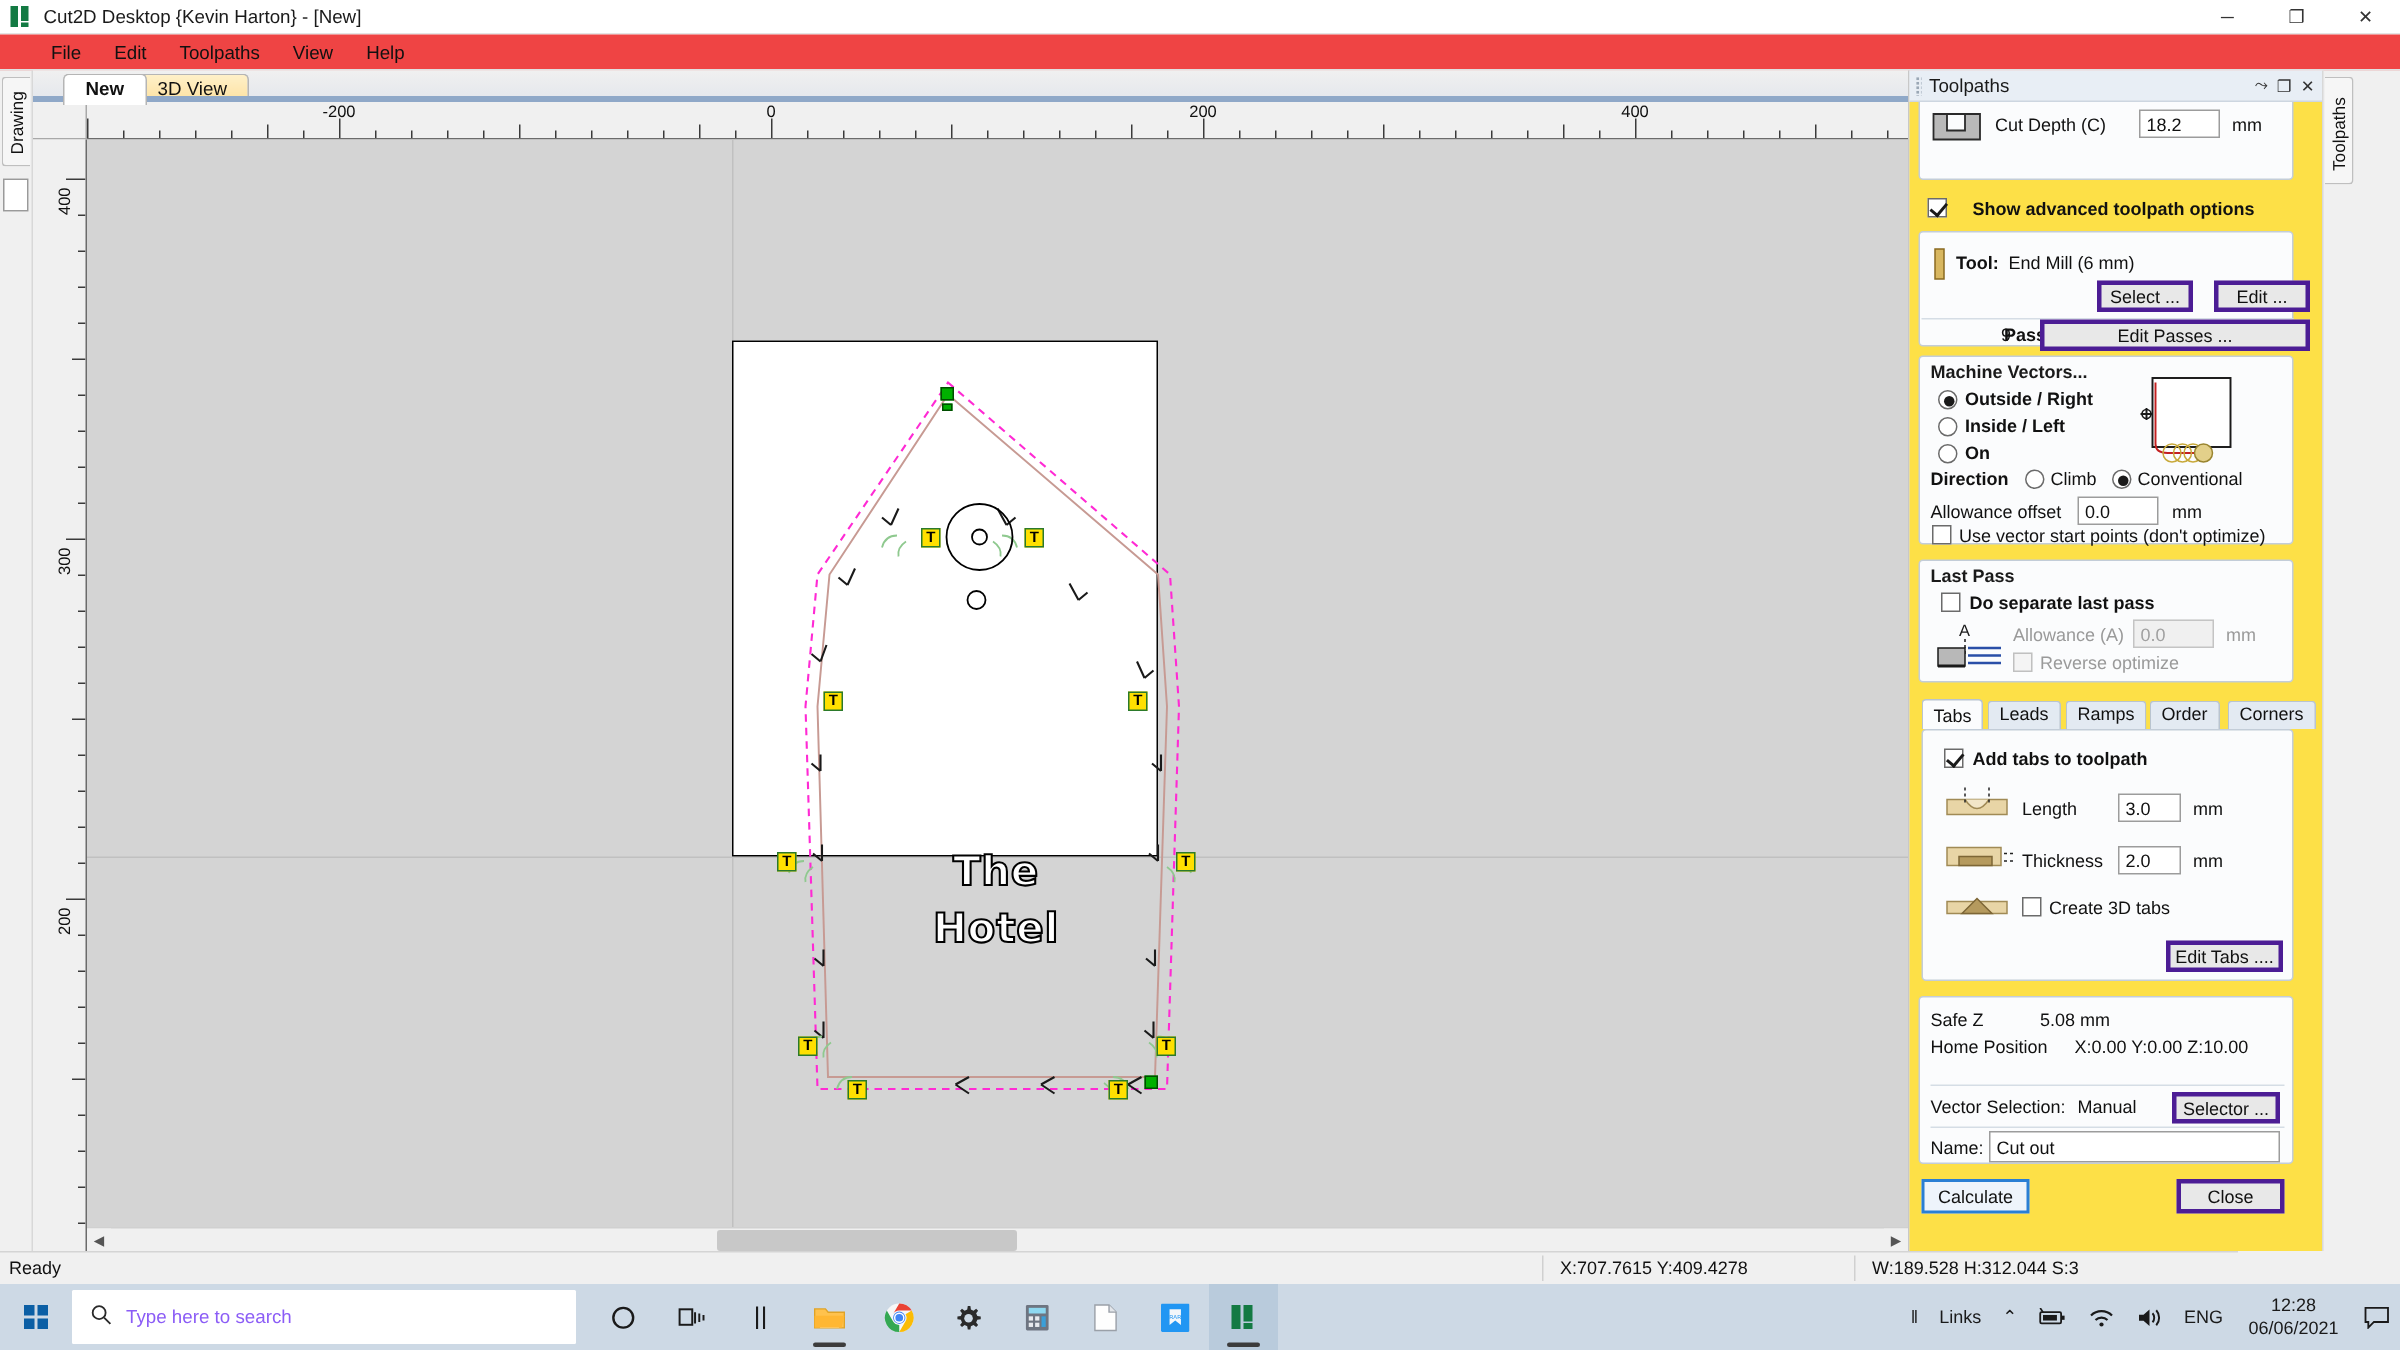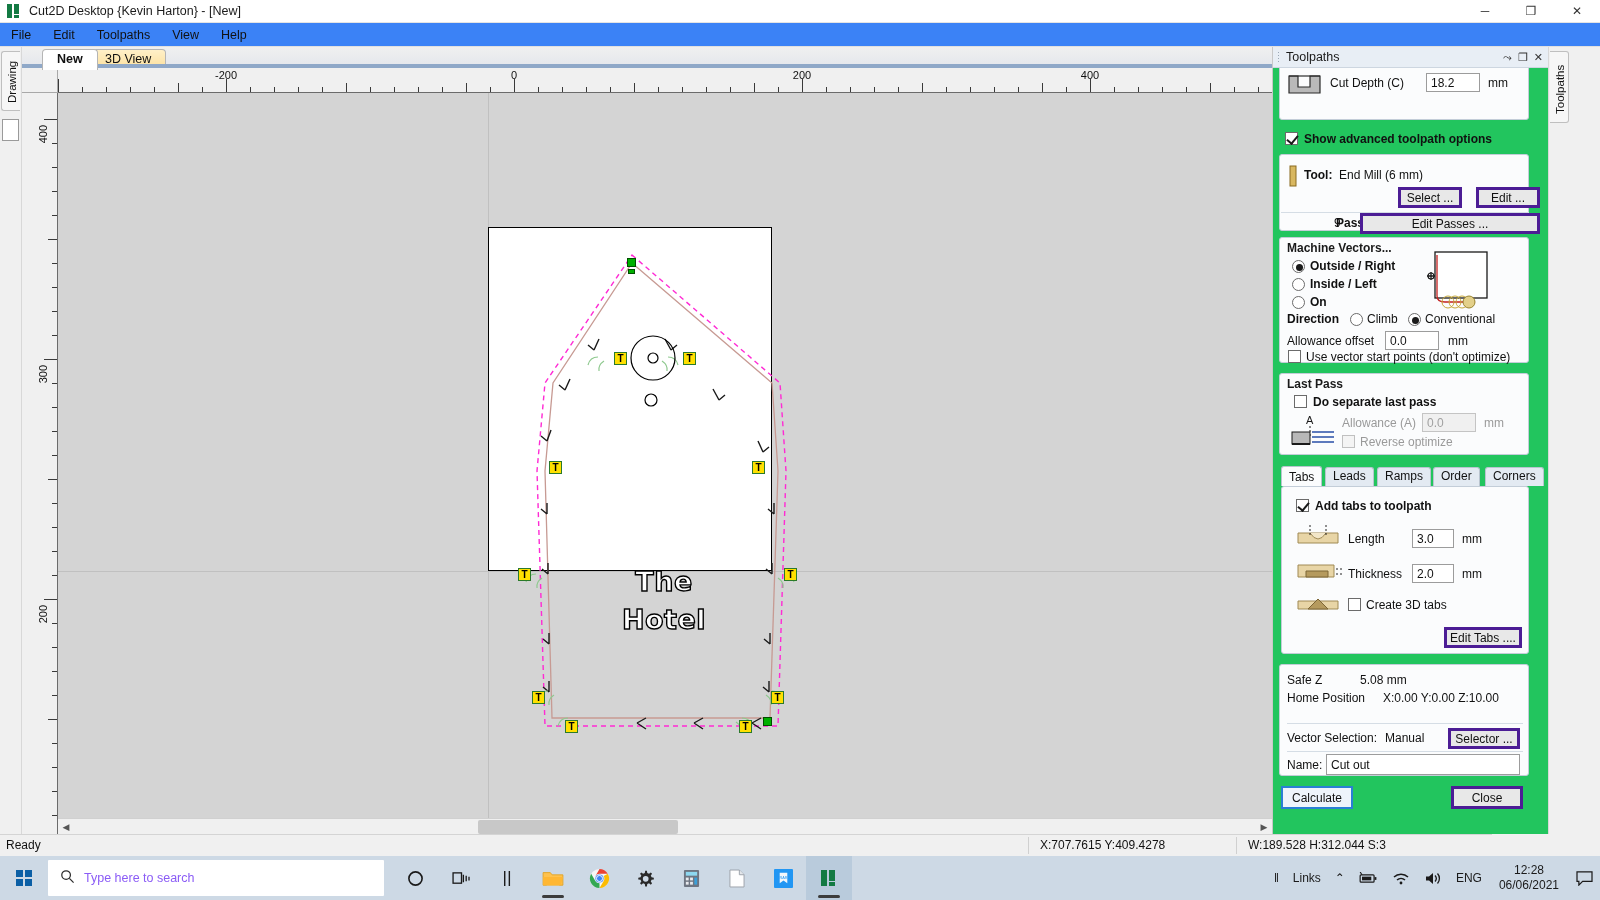--- a/index.html
+++ b/index.html
@@ -31,22 +31,22 @@
   .title-text { font-size: 12.5px; color: #1a1a1a; }
   .win-btns { margin-left: auto; display: flex; height: 23px; }
   .win-btn {
     width: 46px; height: 23px; display: flex; align-items: center;
     justify-content: center; font-size: 12px; color: #333; cursor: default;
   }
 
   
   .menubar {
     position: absolute; left: 0; top: 23px; width: 1600px; height: 24px;
-    background: #3b82f6; display: flex; align-items: center;
-    padding-left: 0; border-bottom: 1px solid #e0e0e0;
+    background: #ef4444; display: flex; align-items: center;
+    padding-left: 23px; border-bottom: 1px solid #e0e0e0;
   }
   .menu-item {
     padding: 3px 11px; font-size: 12.5px; color: #111; cursor: default;
   }
 
   
   .left-rail {
     position: absolute; left: 0; top: 47px; width: 22px; height: 787px;
     background: #f0f0f0; border-right: 1px solid #d8d8d8;
   }
@@ -178,21 +178,21 @@
     width: 4px; height: 13px; margin-left: 4px; margin-right: 5px;
     background-image: radial-gradient(#9aa7b5 40%, transparent 41%);
     background-size: 3px 3px;
   }
   .rpanel-title { font-size: 12.5px; color: #1a1a1a; }
   .rpanel-hdr-btns { margin-left: auto; display: flex; gap: 6px; padding-right: 6px; }
   .rpanel-hdr-btns span { font-size: 11px; color: #333; cursor: default; }
 
   .rpanel-body {
     position: absolute; left: 0; top: 21px; width: 276px; height: 766px;
-    background: #22c55e; overflow: hidden;
+    background: #fde047; overflow: hidden;
   }
   .pscroll {
     position: absolute; right: 0; top: 21px; width: 12px; height: 745px;
     background: #f4f4f4;
   }
   .pscroll .ar {
     position: absolute; left: 0; width: 12px; height: 12px; font-size: 7px;
     display: flex; align-items: center; justify-content: center; color: #555;
   }
   .pscroll .ar.up { top: 0; }
@@ -586,21 +586,21 @@
           <path d="M1,3 L10,3 L10,14 L22,14 L22,3 L32,3 L32,20 L1,20 Z" fill="#b9b9b9" stroke="#2a2a2a" stroke-width="1.2"></path>
           <path d="M1,3 L32,3" stroke="#2a2a2a" stroke-width="1.2" fill="none"></path>
         </svg>
         <div class="lbl-t" style="left:50px;top:33px;">Cut Depth (C)</div>
 
         <input class="tf" style="left: 146px; top: 30px; width: 54px;" value="18.2">
         <div class="lbl-t" style="left:208px;top:33px;">mm</div>
       </div>
 
       <div class="chk on" style="left:12px;top:64px;"></div>
-      <div class="lbl-b" style="left:31px;top:64px;text-align:right;">Show advanced toolpath options</div>
+      <div class="lbl-b" style="left:42px;top:64px;text-align:right;">Show advanced toolpath options</div>
 
       <div class="group" style="left:6px;top:86px;width:250px;height:77px;">
         <svg class="pic" style="left:8px;top:10px;" width="10" height="22">
           <rect x="2" y="1" width="6" height="20" fill="#d8b760" stroke="#8a6a20" stroke-width="1"></rect>
         </svg>
         <div class="lbl-b" style="left:24px;top:13px;">Tool:</div>
         <div class="lbl-t" style="left:59px;top:13px;">End Mill (6 mm)</div>
         <button class="btn" style="left:118px;top:32px;width:64px;">Select ...</button>
         <button class="btn" style="left:196px;top:32px;width:64px;">Edit ...</button>
         <div class="hr" style="left:1px;top:57px;width:248px;"></div>

